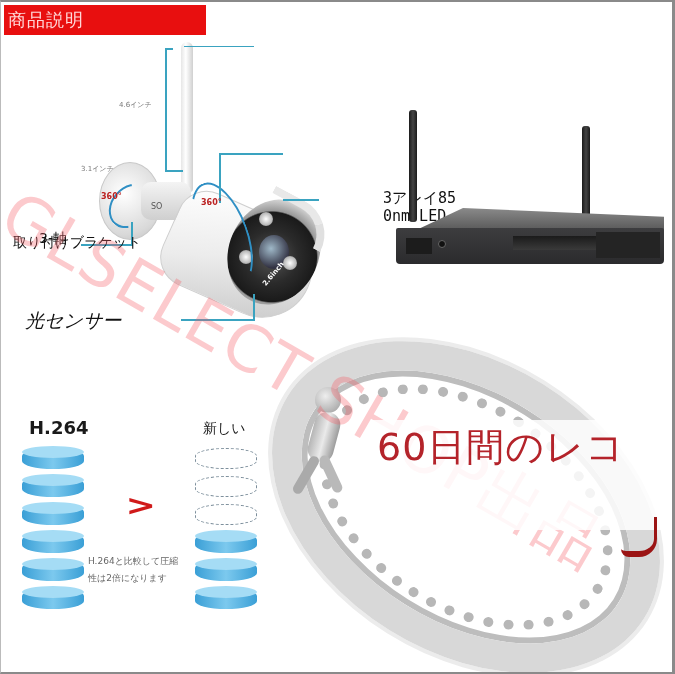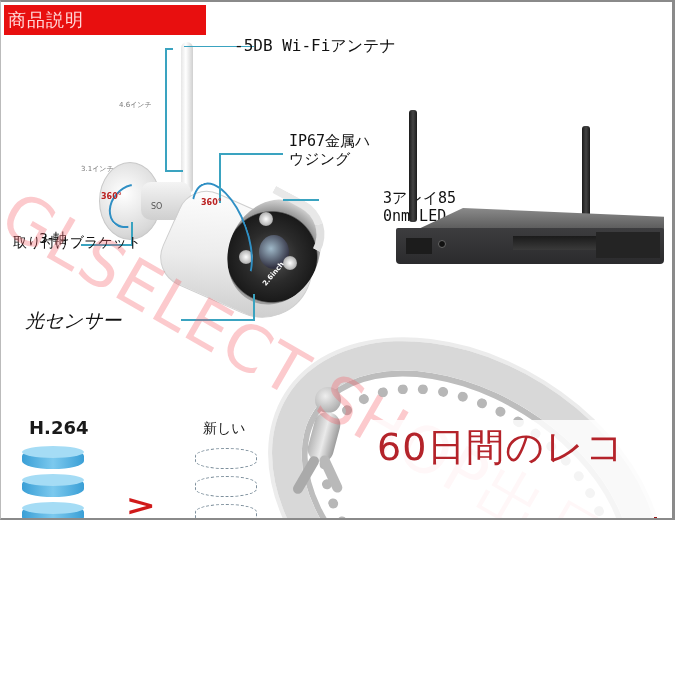--- a/index.html
+++ b/index.html
@@ -1,18 +1,18 @@
 <!DOCTYPE html>
 <html><head>
 <meta charset="utf-8">
 <style>
   * { box-sizing: border-box; margin: 0; padding: 0; }
   html, body { width: 675px; height: 674px; background: #ffffff; overflow: hidden; }
   body { font-family: "DejaVu Sans", "Liberation Sans", sans-serif; position: relative; }
-  .frame { position: absolute; left: 0; top: 0; width: 675px; height: 520px; border-top: 2px solid #8a8a8a; border-right: 3px solid #8a8a8a; border-bottom: 2px solid #8a8a8a; border-left: 1px solid #bbb; background: #fff; overflow: hidden; }
+  .frame { position: absolute; left: 0; top: 0; width: 675px; height: 674px; border-top: 2px solid #8a8a8a; border-right: 3px solid #8a8a8a; border-bottom: 2px solid #8a8a8a; border-left: 1px solid #bbb; background: #fff; overflow: hidden; }
 
   .banner { position: absolute; background: #e80f0f; color: #ffd8d8; font-size: 18px; line-height: 30px; padding-left: 4px; letter-spacing: 1px; }
   .banner-1 { left: 3px; top: 3px; width: 202px; height: 30px; }
   .banner-2 { left: 3px; top: 340px; width: 364px; height: 31px; background: linear-gradient(90deg, #ec1010 0%, #ec1010 80%, #c50c0c 90%, #e11 100%); }
 
   .label { position: absolute; color: #111; white-space: nowrap; }
   .mono { font-family: "DejaVu Sans Mono", "Liberation Mono", monospace; }
 
   .lead { position: absolute; background: #3aa3c0; }
 
@@ -90,25 +90,20 @@
   <div class="lead" style="left:164px;top:168px;width:18px;height:2px;"></div>
   <div class="lead" style="left:218px;top:151px;width:2px;height:50px;"></div>
   <div class="lead" style="left:218px;top:151px;width:64px;height:2px;"></div>
   <div class="lead" style="left:282px;top:236px;width:2px;height:0px;"></div>
   <div class="lead" style="left:282px;top:197px;width:36px;height:2px;"></div>
   <div class="lead" style="left:130px;top:220px;width:2px;height:22px;"></div>
   <div class="lead" style="left:80px;top:242px;width:52px;height:2px;"></div>
   <div class="lead" style="left:252px;top:292px;width:2px;height:26px;"></div>
   <div class="lead" style="left:180px;top:317px;width:74px;height:2px;"></div>
 
-  <div class="label mono" style="left:233px;top:34px;font-size:16px;">-5DB Wi-Fiアンテナ</div>
-  <div class="label mono" style="left:288px;top:130px;font-size:15px;line-height:18px;">
-    <div>IP67金属ハ</div>
-    <div>ウジング</div>
-  </div>
   <div class="label mono" style="left:334px;top:187px;font-size:15px;line-height:18px;margin-left:48px;">
     <div>3アレイ85</div>
     <div>0nm LED</div>
   </div>
   <div class="label" style="left:38px;top:228px;font-size:14px;">3-軸</div>
   <div class="label" style="left:12px;top:232px;font-size:14px;">取り付けブラケット</div>
   <div class="label" style="left:24px;top:306px;font-size:19px;font-style:italic;">光センサー</div>
   <div class="tiny" style="left:118px;top:98px;">4.6インチ</div>
   <div class="tiny" style="left:80px;top:162px;">3.1インチ</div>
   <div class="tiny red-tiny" style="left:100px;top:190px;">360°</div>

